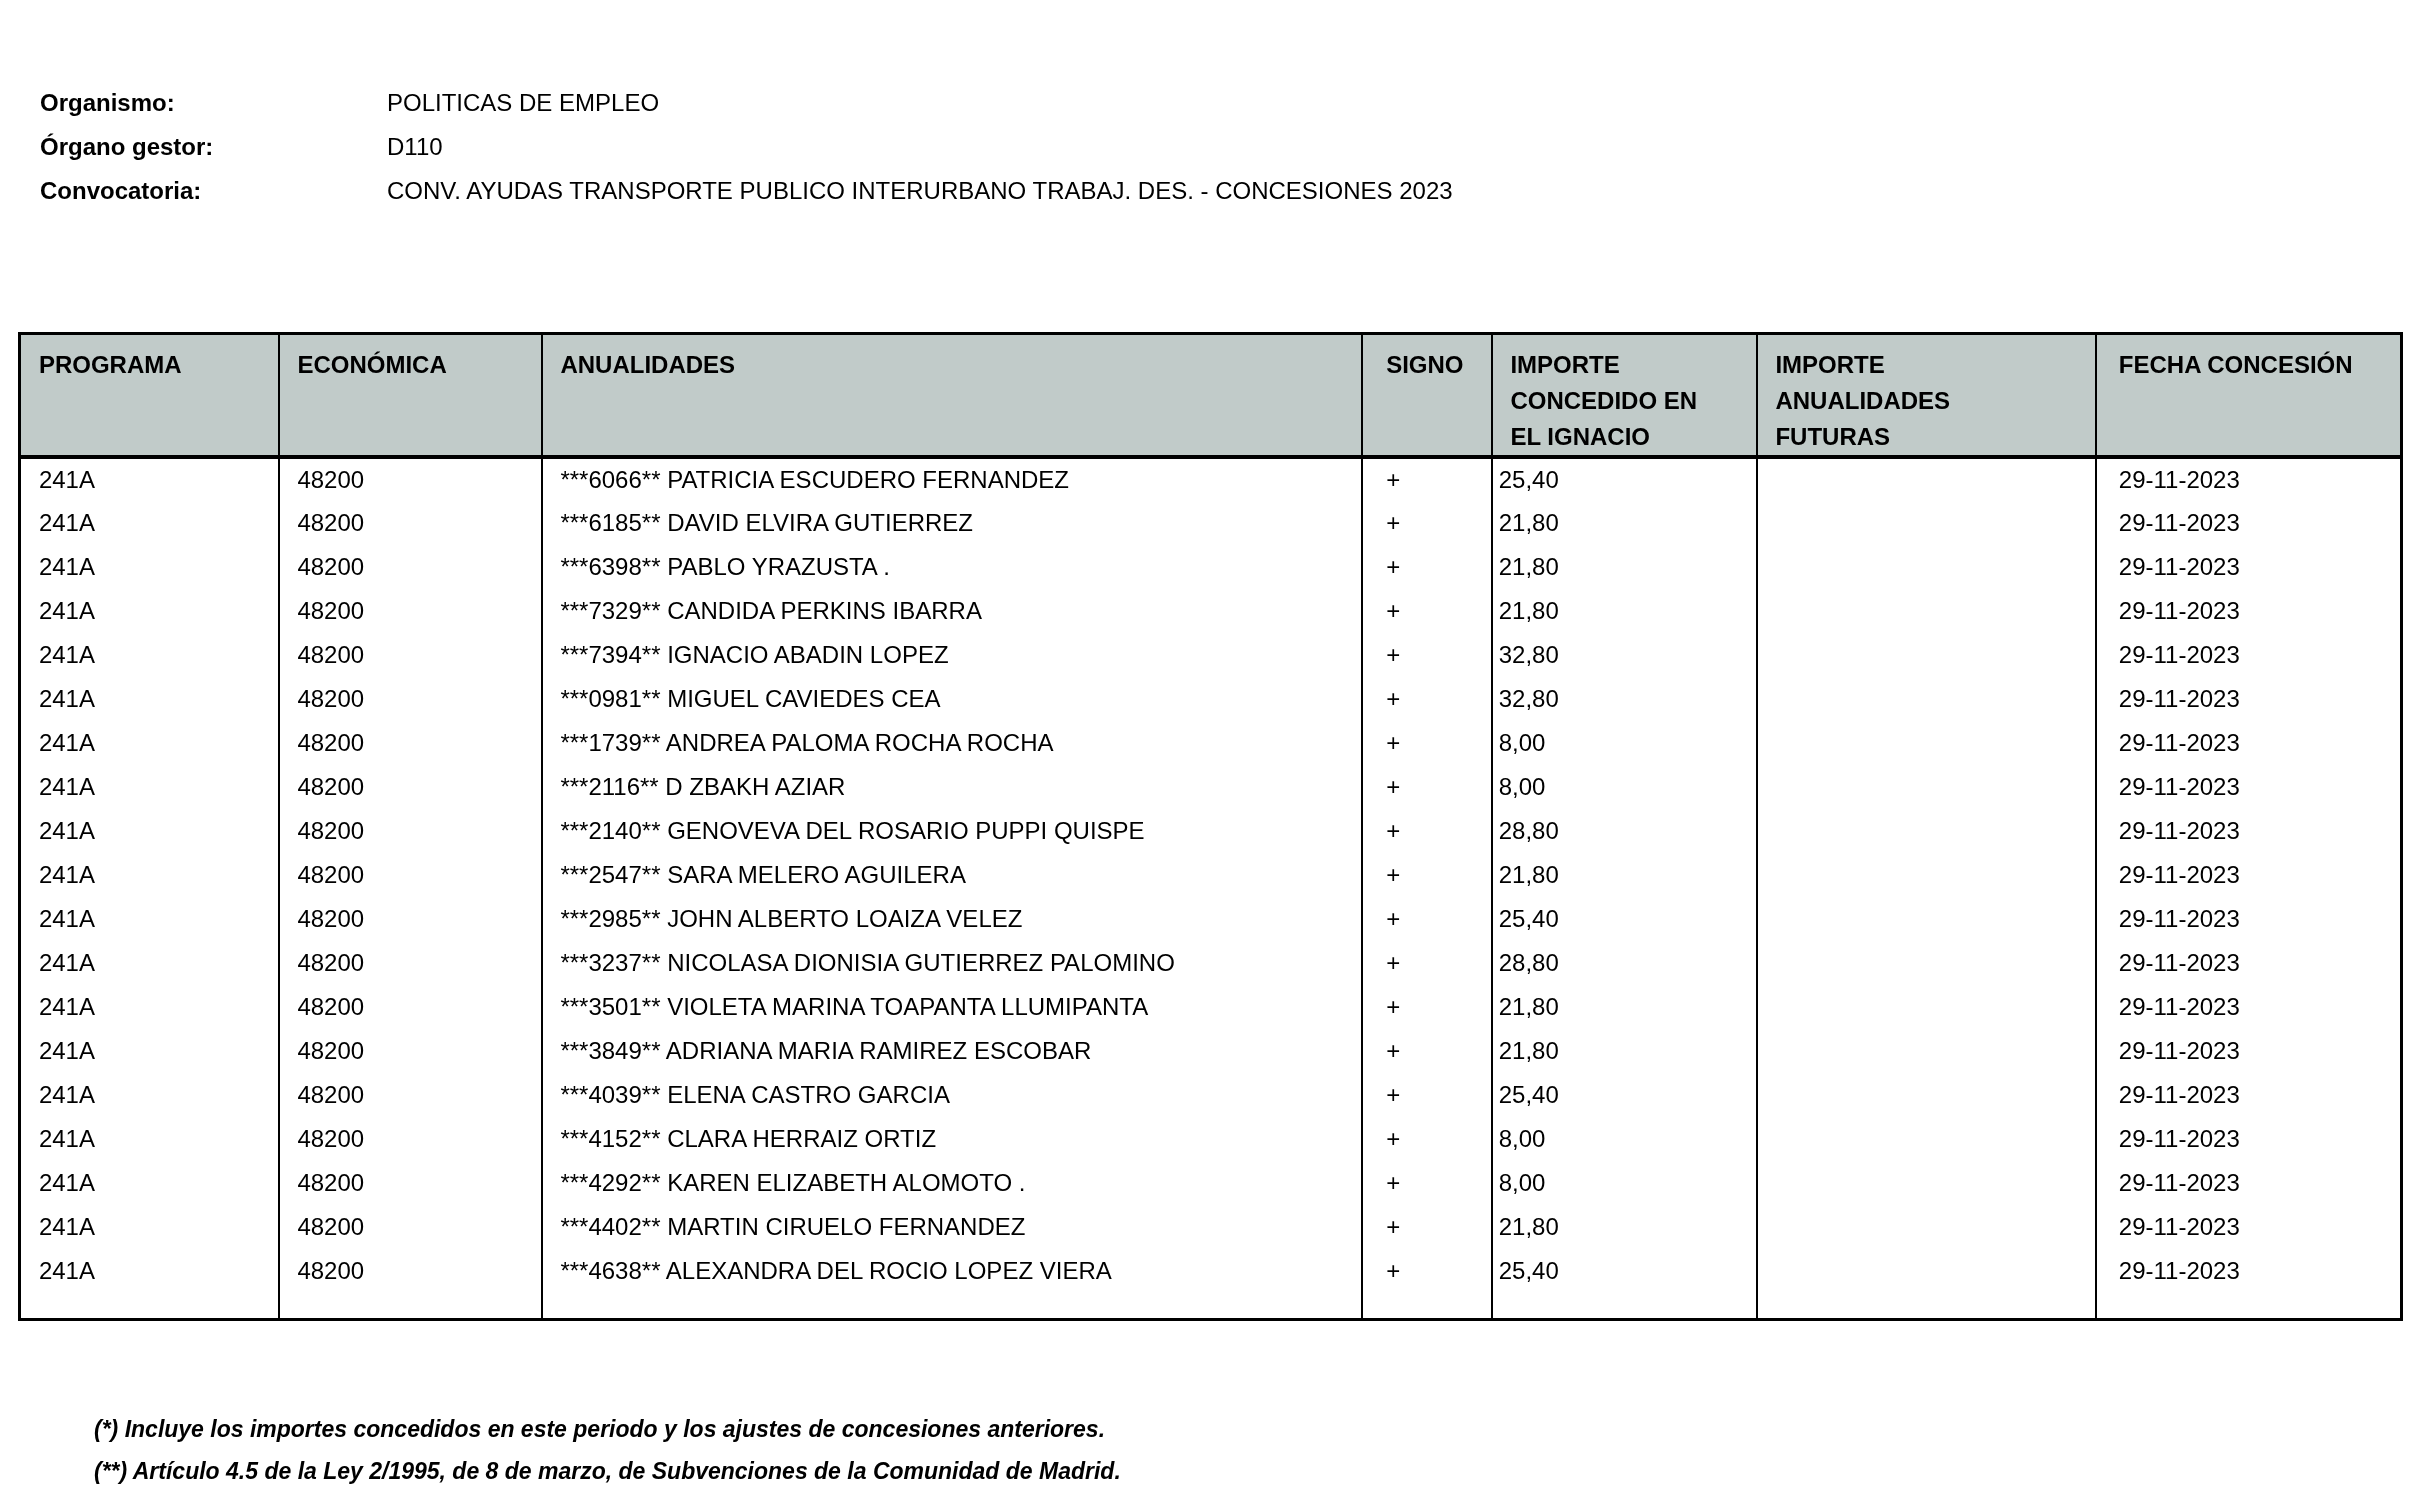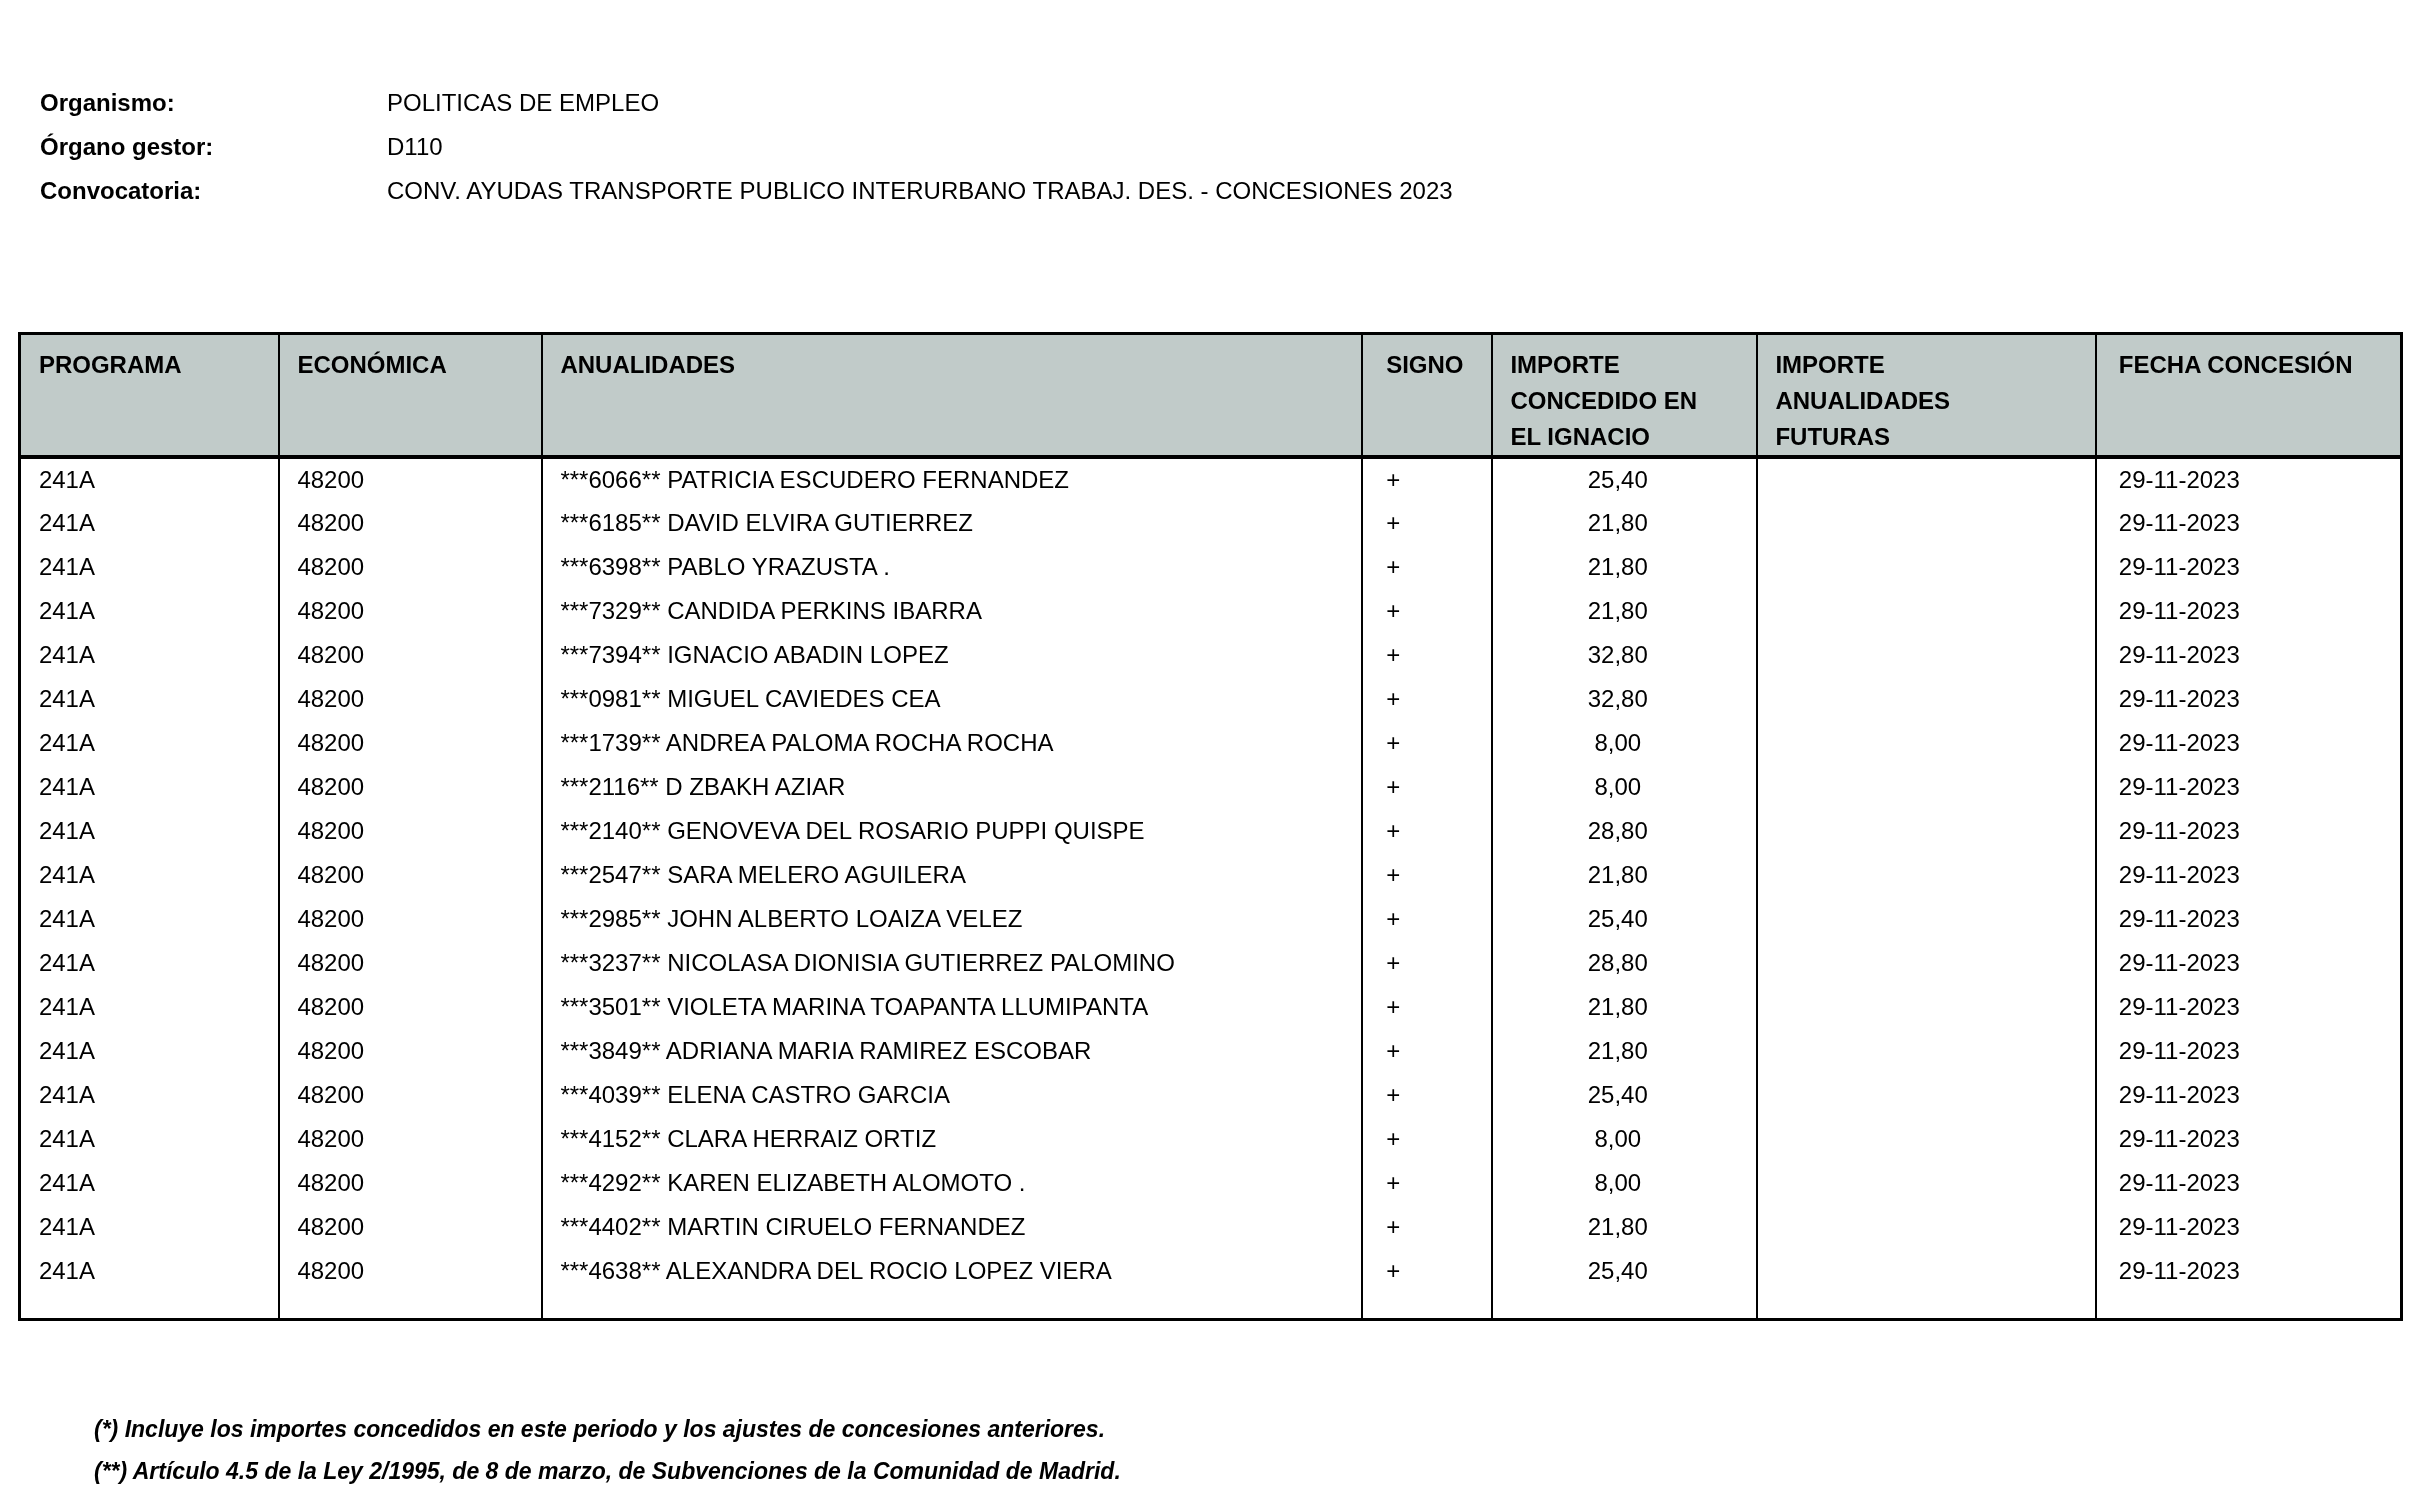--- a/index.html
+++ b/index.html
@@ -61,21 +61,21 @@
     height: 44px;
     vertical-align: middle;
     text-align: left;
     padding: 0 5.9px 0 17.6px;
     white-space: nowrap;
     overflow: hidden;
     box-sizing: border-box;
   }
   .concessions-table td:first-child { border-left: none; }
   .concessions-table td.align-right {
-    text-align: center;
+    text-align: left;
     padding-right: 19px;
     padding-left: 5.9px;
   }
   .concessions-table th.col-signo, .concessions-table td.col-signo { padding-left: 23.4px; }
   .concessions-table th.col-fecha_concesion, .concessions-table td.col-fecha_concesion { padding-left: 22px; }
   .concessions-table tr.spacer-row td { height: 27px; }
   
   .footnotes {
     position: absolute;
     left: 94px;

